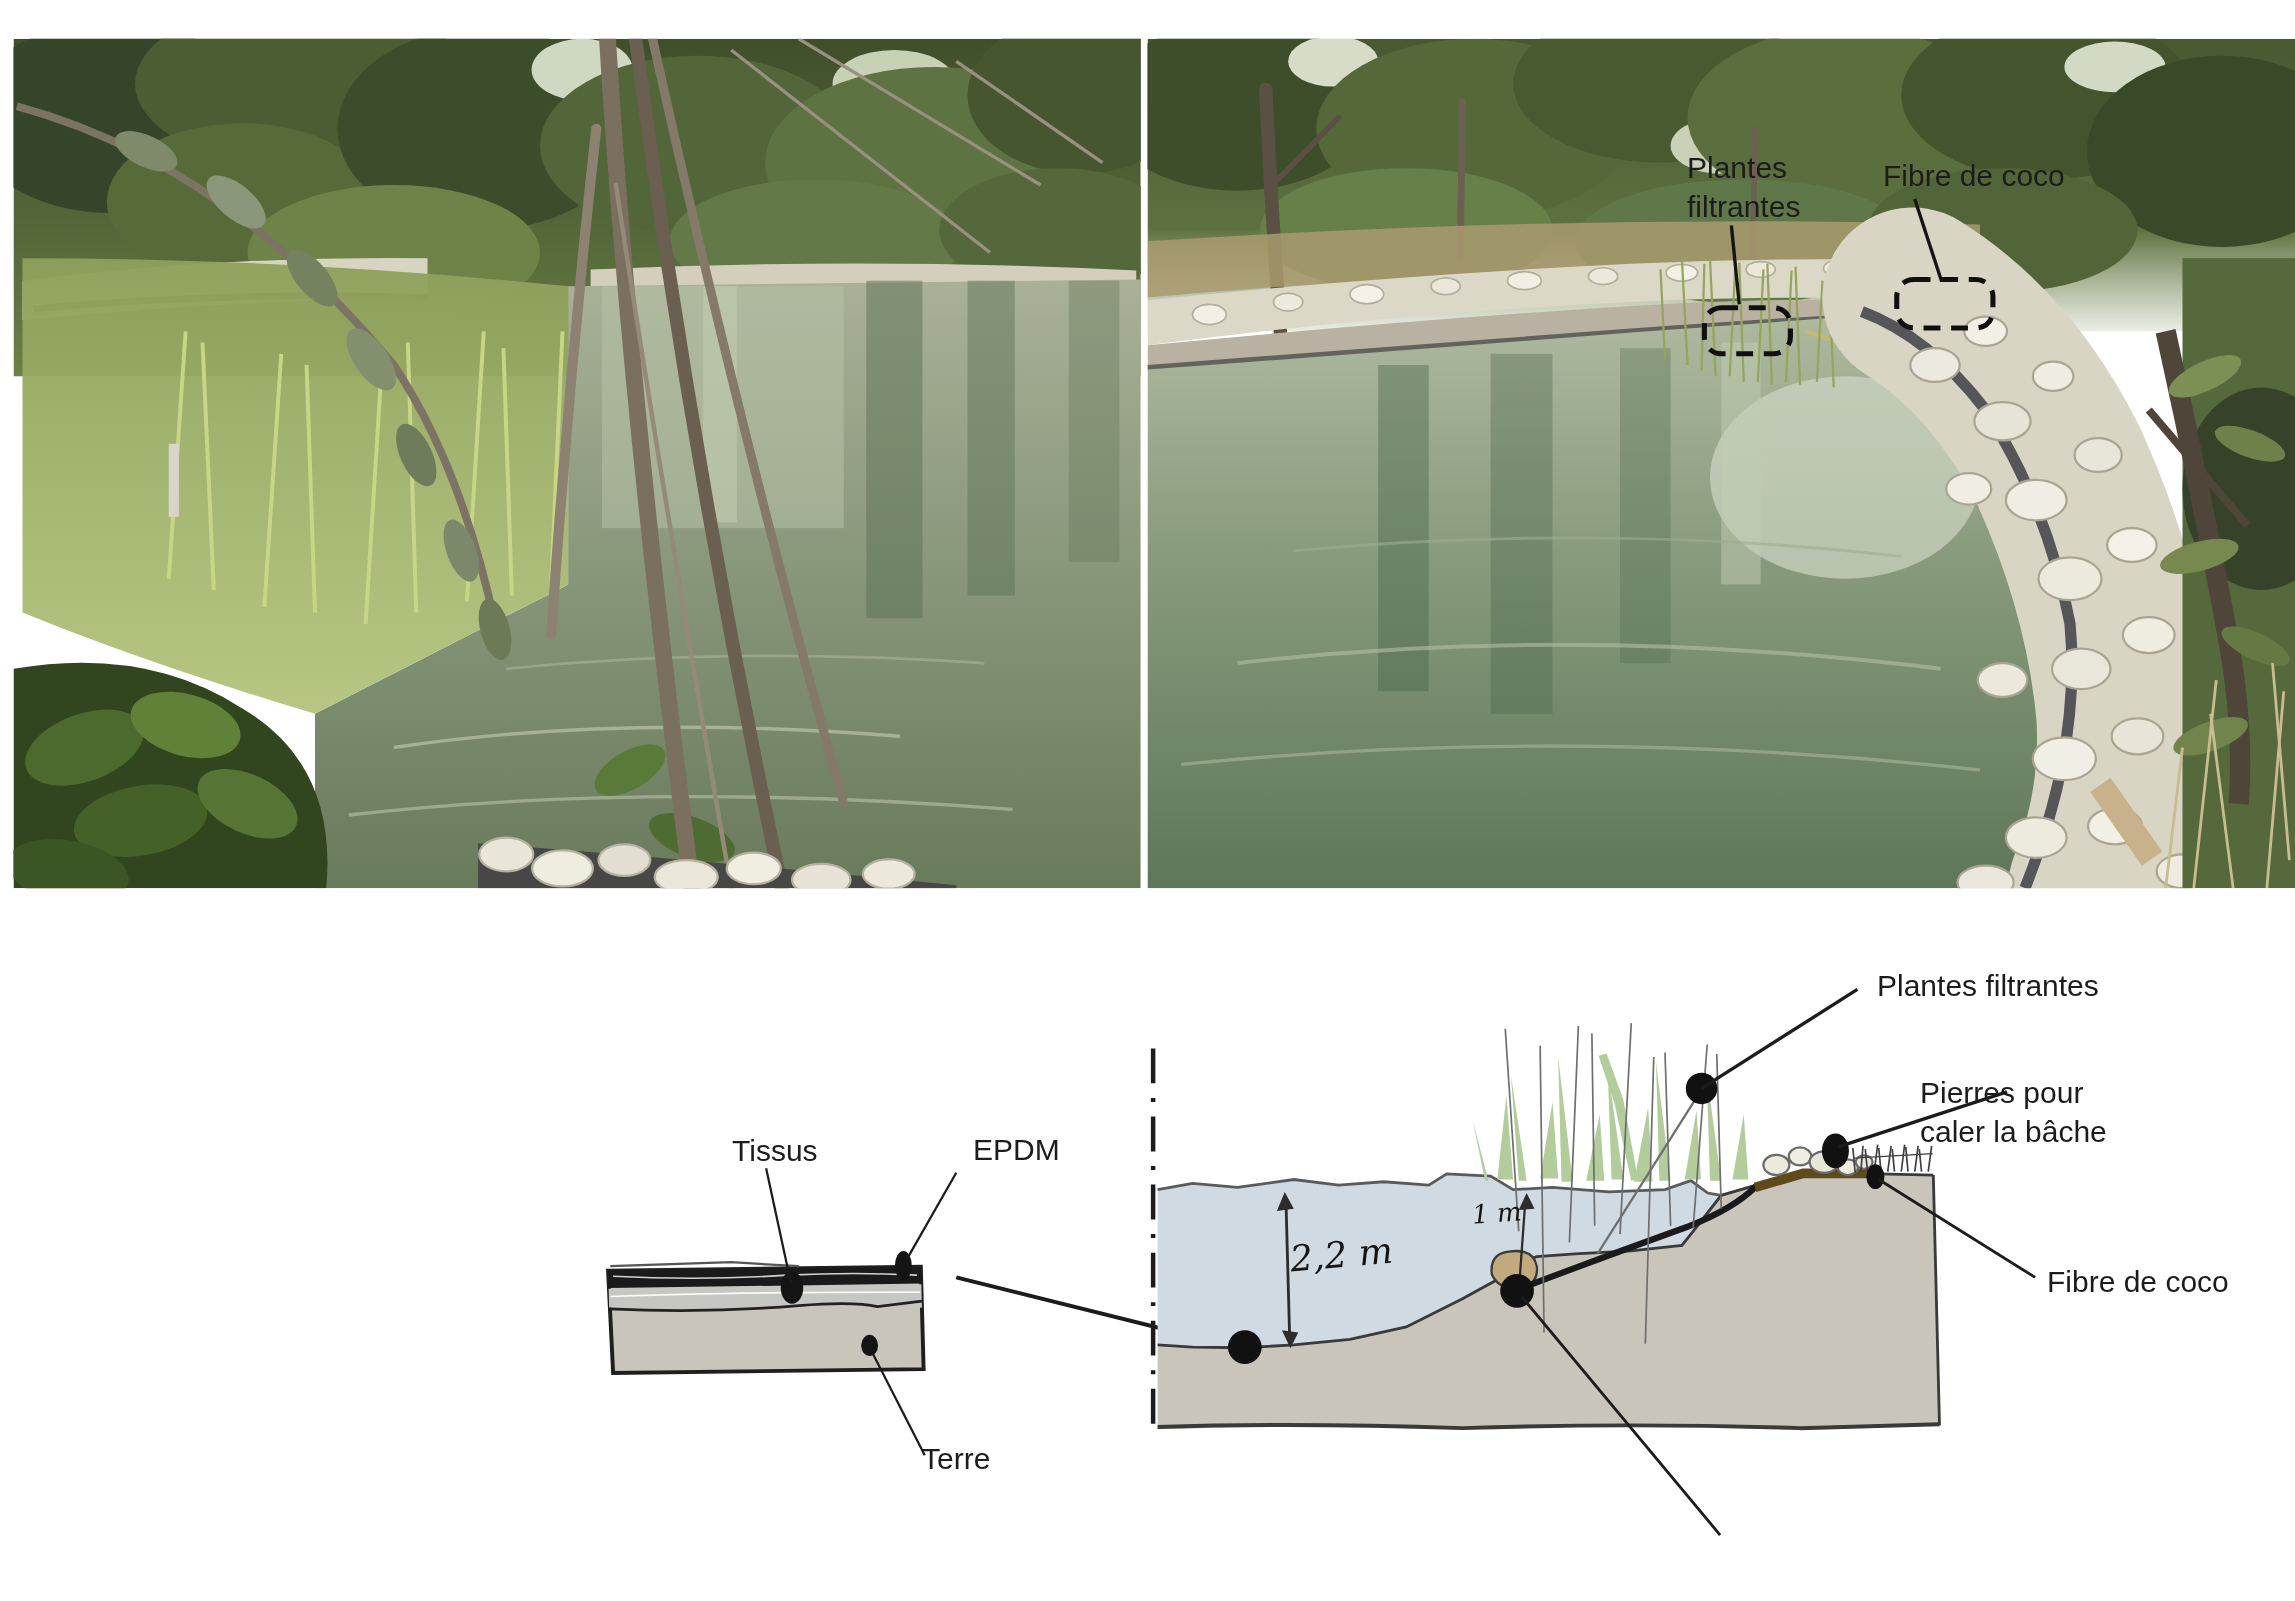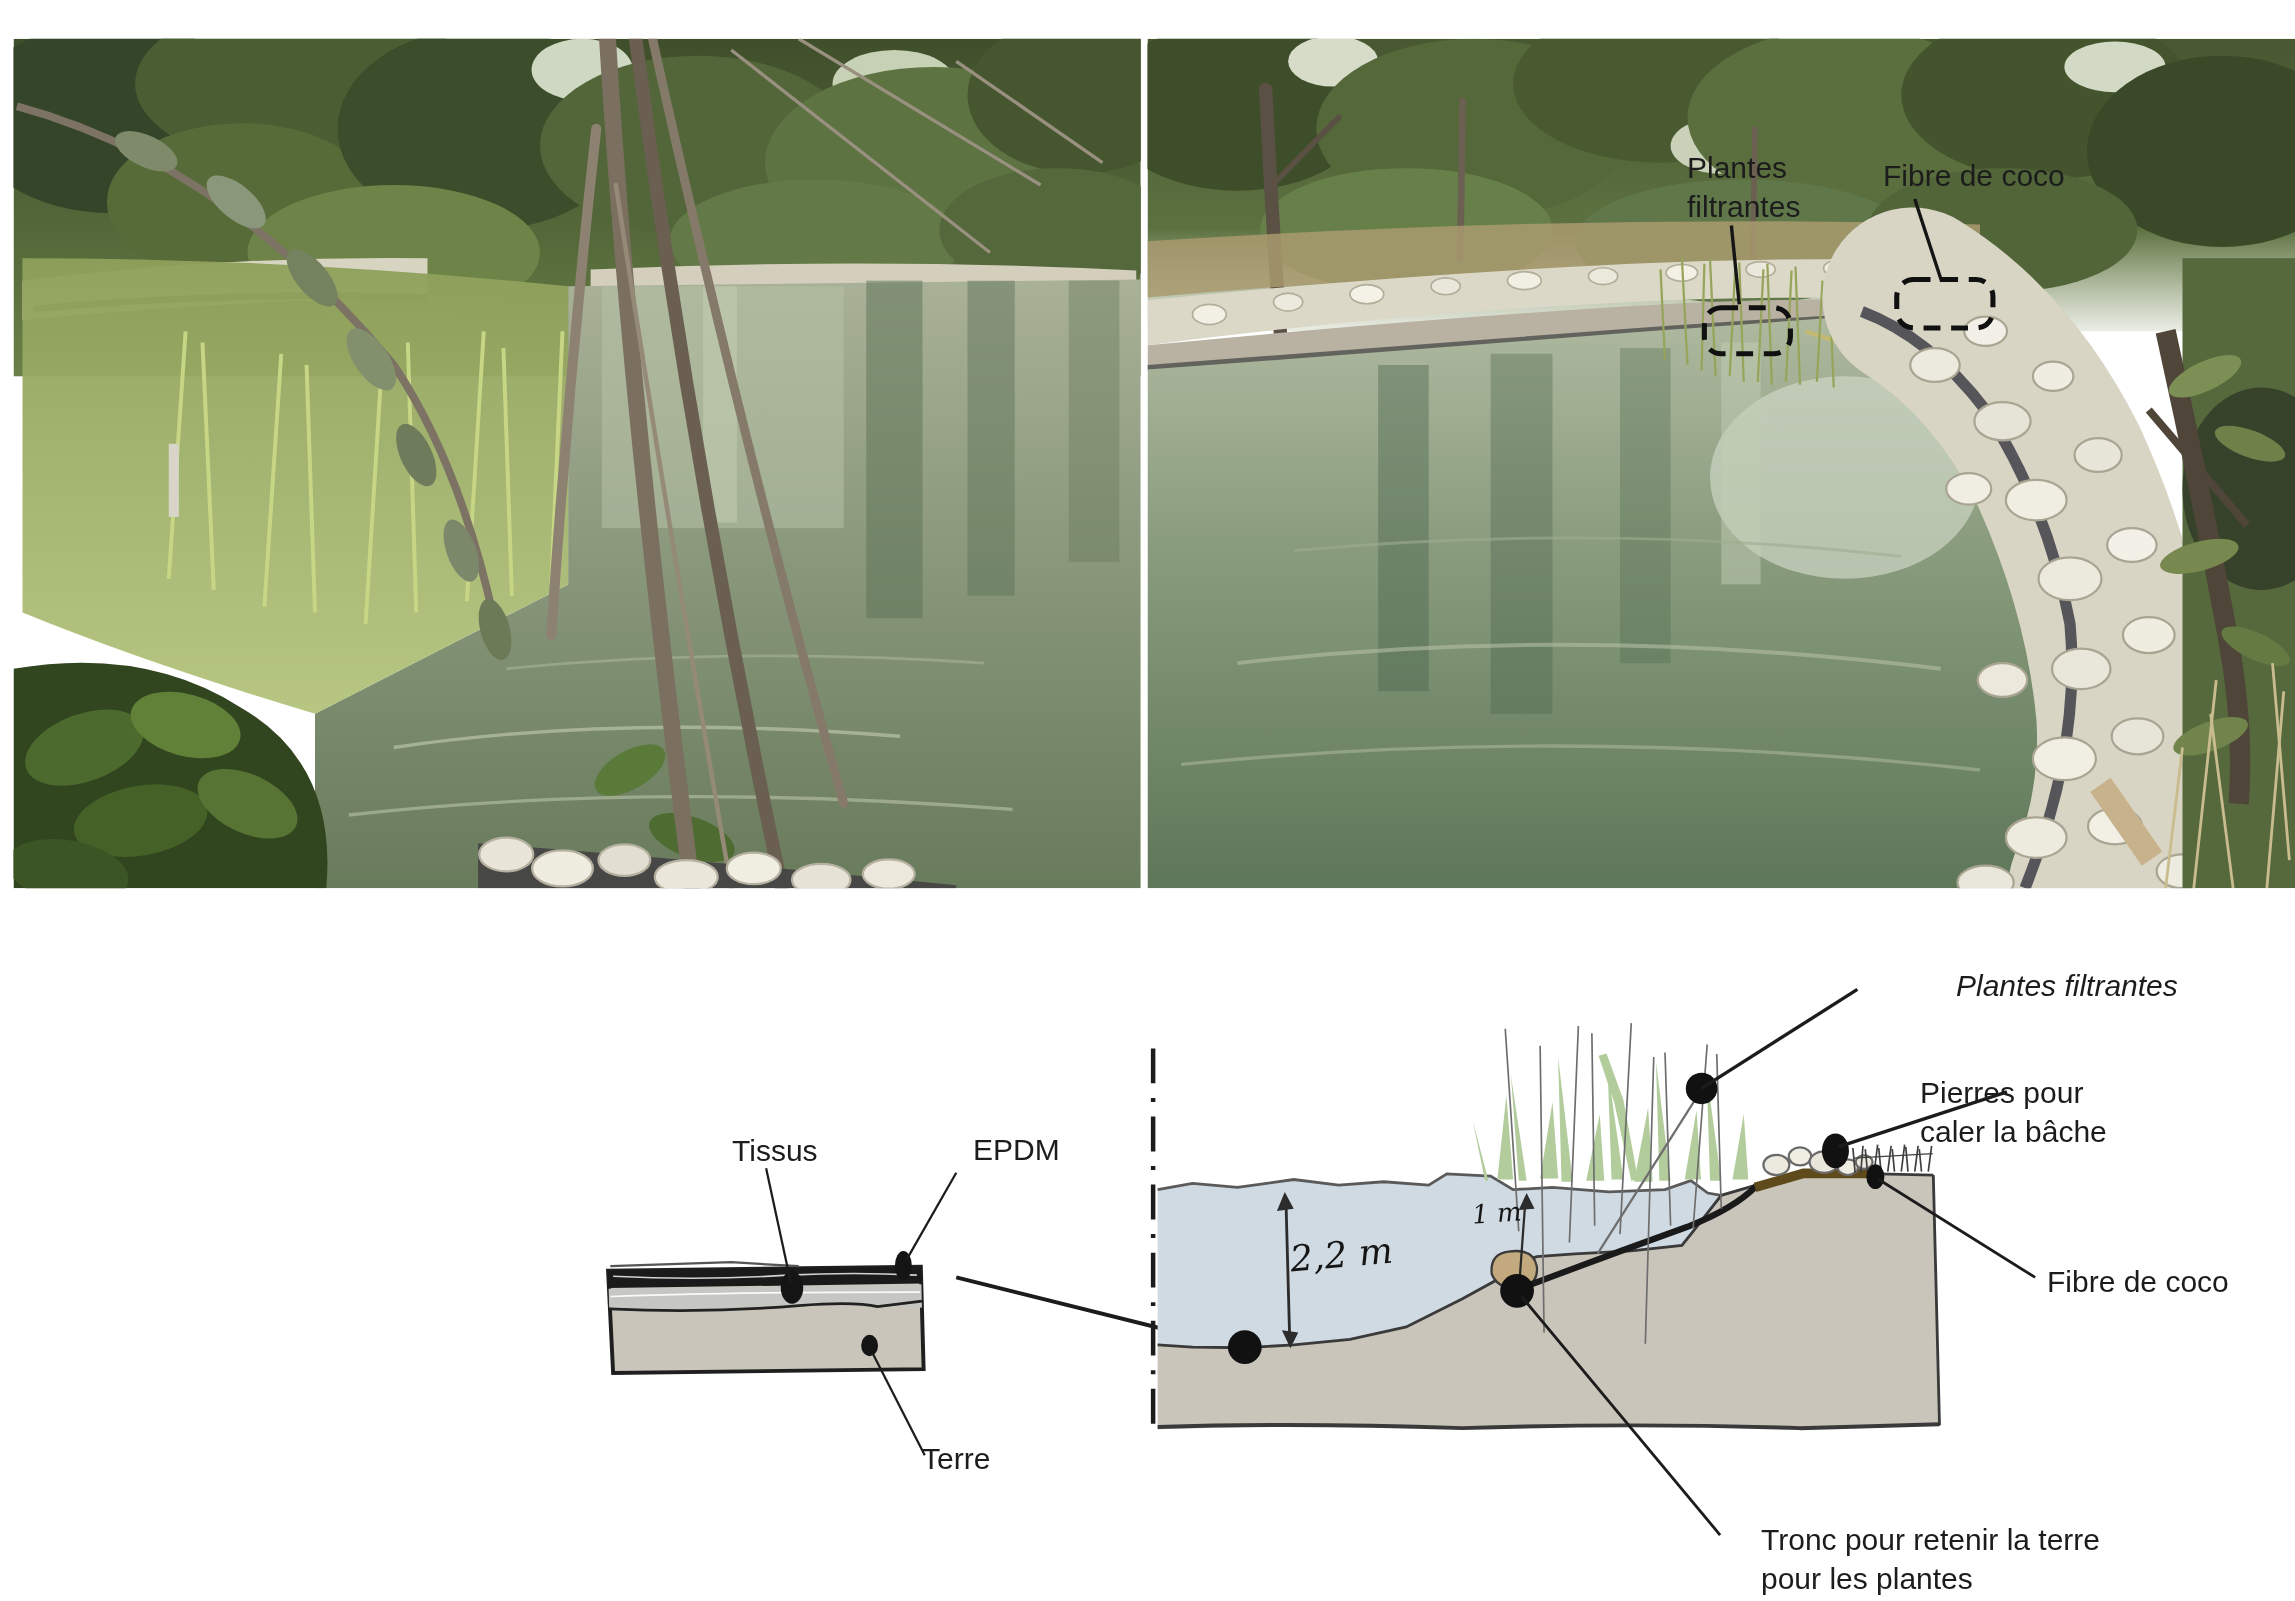--- a/index.html
+++ b/index.html
@@ -389,27 +389,23 @@
   <div class="lbl" id="lbl-photo-plantes" style="left:1687px;top:132px;">
     <span>Plantes</span>
     <span>filtrantes</span>
   </div>
   <div class="lbl" id="lbl-photo-fibre" style="left:1883px;top:140px;">Fibre de coco</div>
 
   <div class="lbl" id="lbl-tissus" style="left:732px;top:1115px;">Tissus</div>
   <div class="lbl" id="lbl-epdm" style="left:973px;top:1114px;">EPDM</div>
   <div class="lbl" id="lbl-terre" style="left:922px;top:1423px;text-align:right;">Terre</div>
 
-  <div class="lbl" id="lbl-plantes2" style="left:1956px;top:950px;font-style:italic;">Plantes filtrantes</div>
+  <div class="lbl" id="lbl-plantes2" style="left:1877px;top:950px;">Plantes filtrantes</div>
   <div class="lbl" id="lbl-pierres" style="left:1920px;top:1057px;">
     <span>Pierres pour</span>
     <span>caler la bâche</span>
   </div>
   <div class="lbl" id="lbl-fibre2" style="left:2047px;top:1246px;">Fibre de coco</div>
-  <div class="lbl" id="lbl-tronc" style="left:1761px;top:1504px;">
-    <span>Tronc pour retenir la terre</span>
-    <span>pour les plantes</span>
-  </div>
   <div class="lbl hand" id="lbl-depth" style="left:1290px;top:1219px;">2,2 m</div>
   <div class="lbl hand" id="lbl-shelf" style="left:1472px;top:1178px;">1 m</div>
 
 </div>
 
 
 </body></html>

